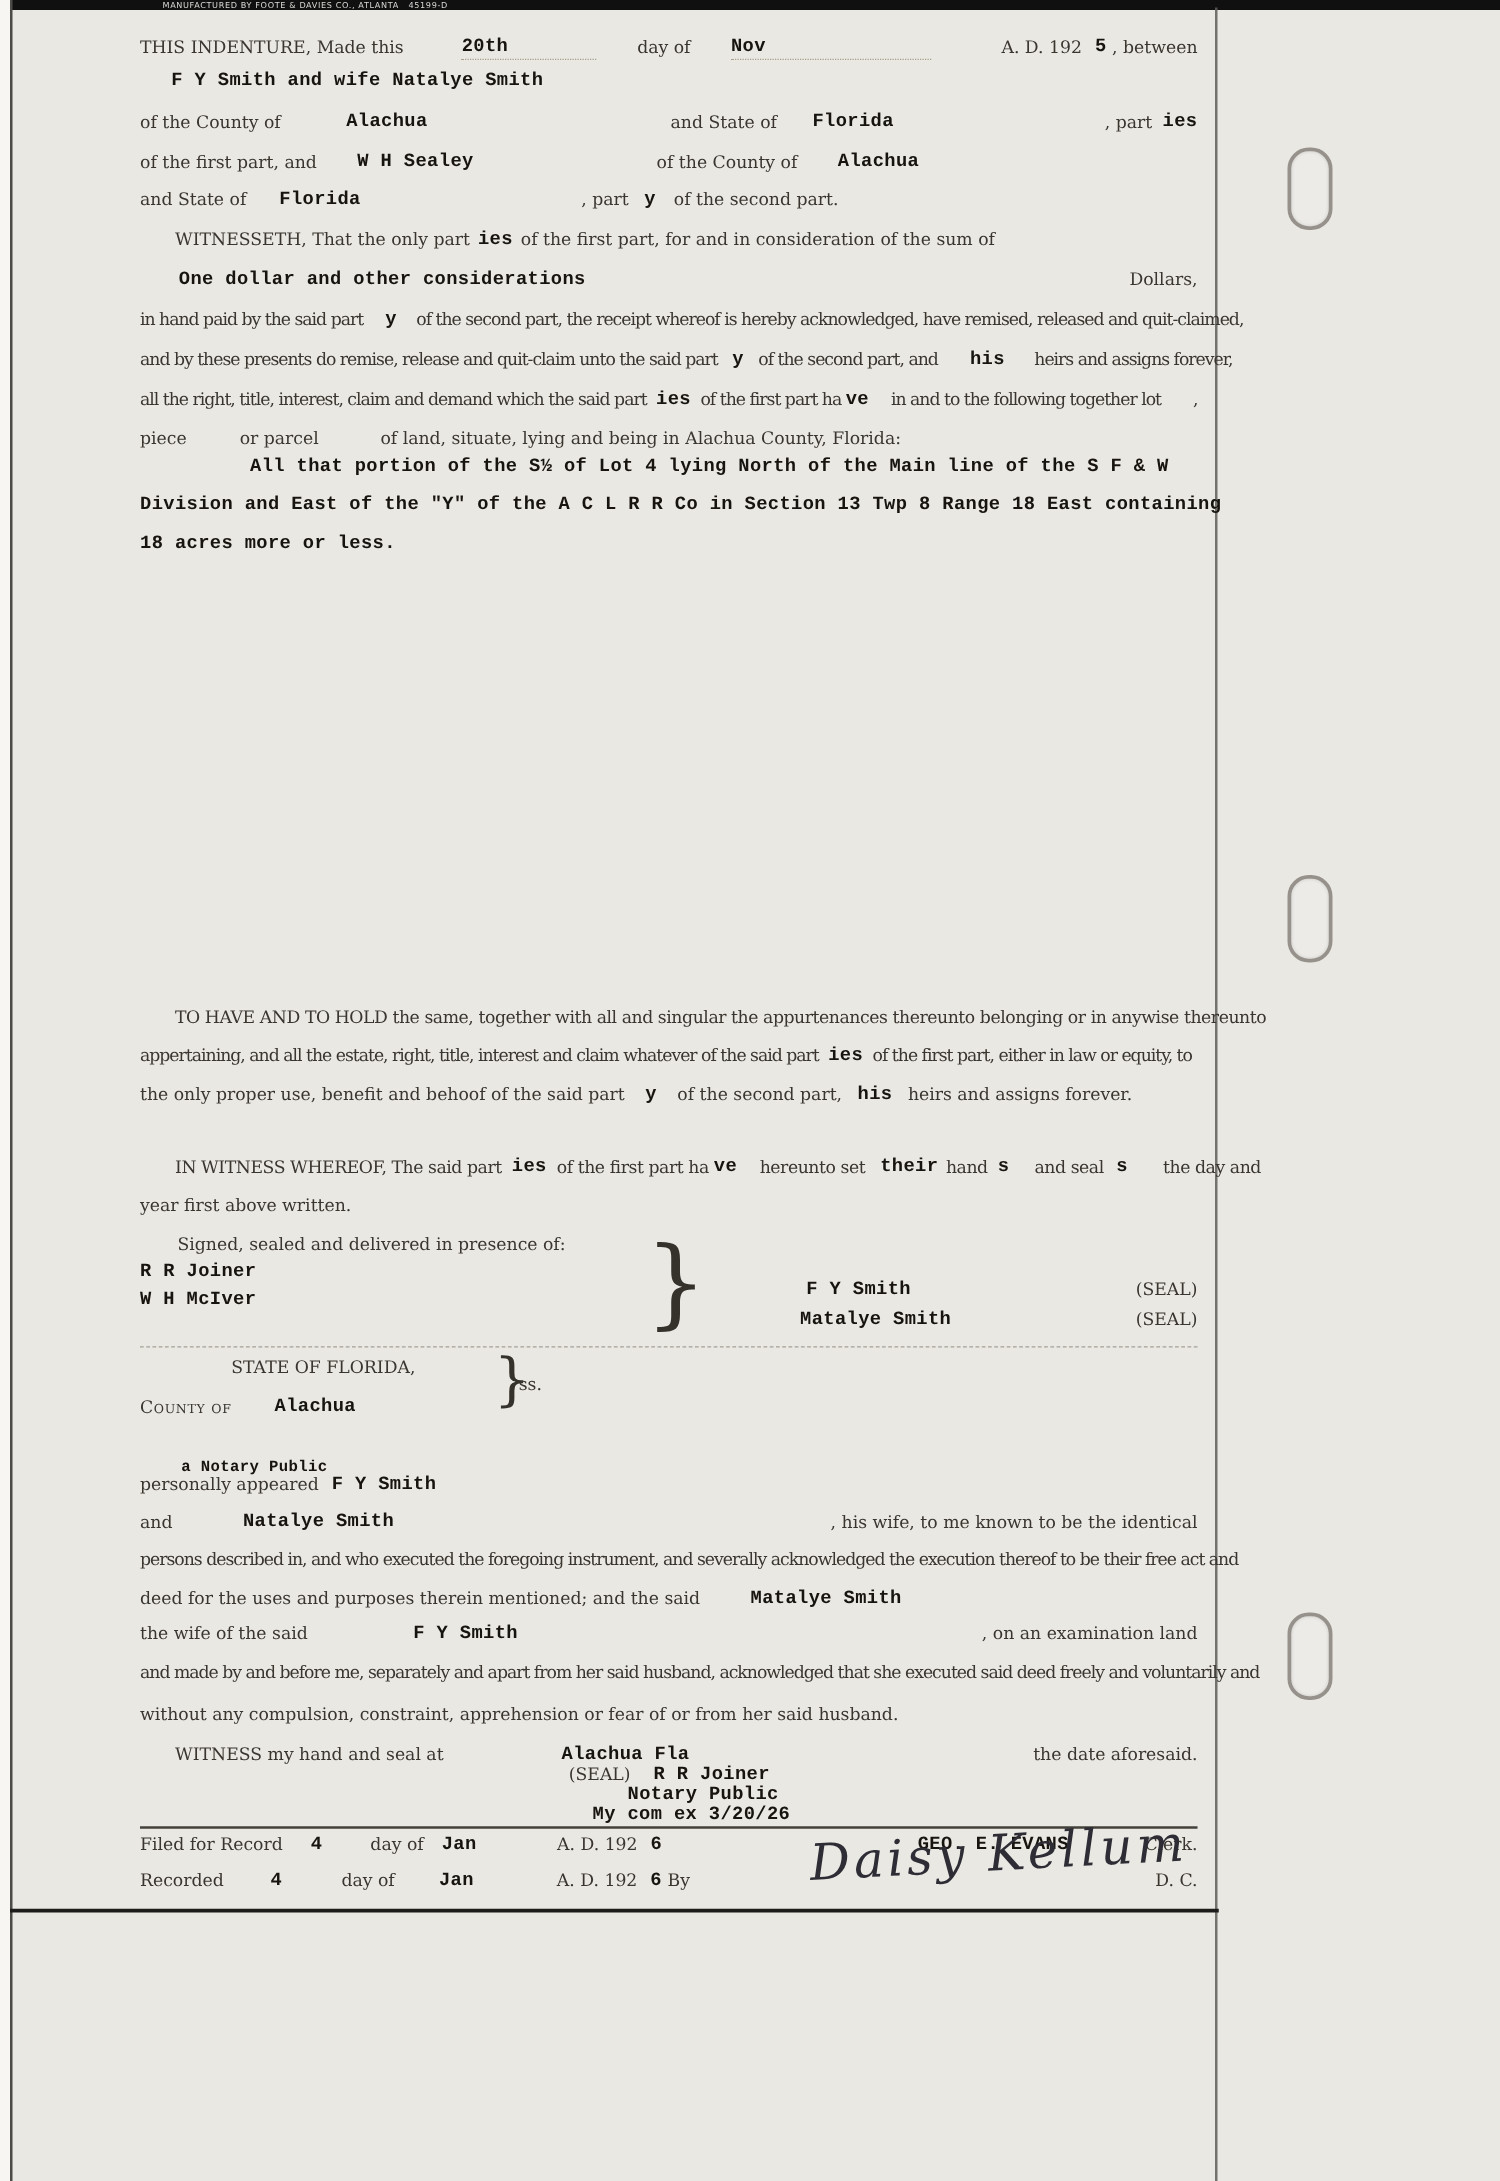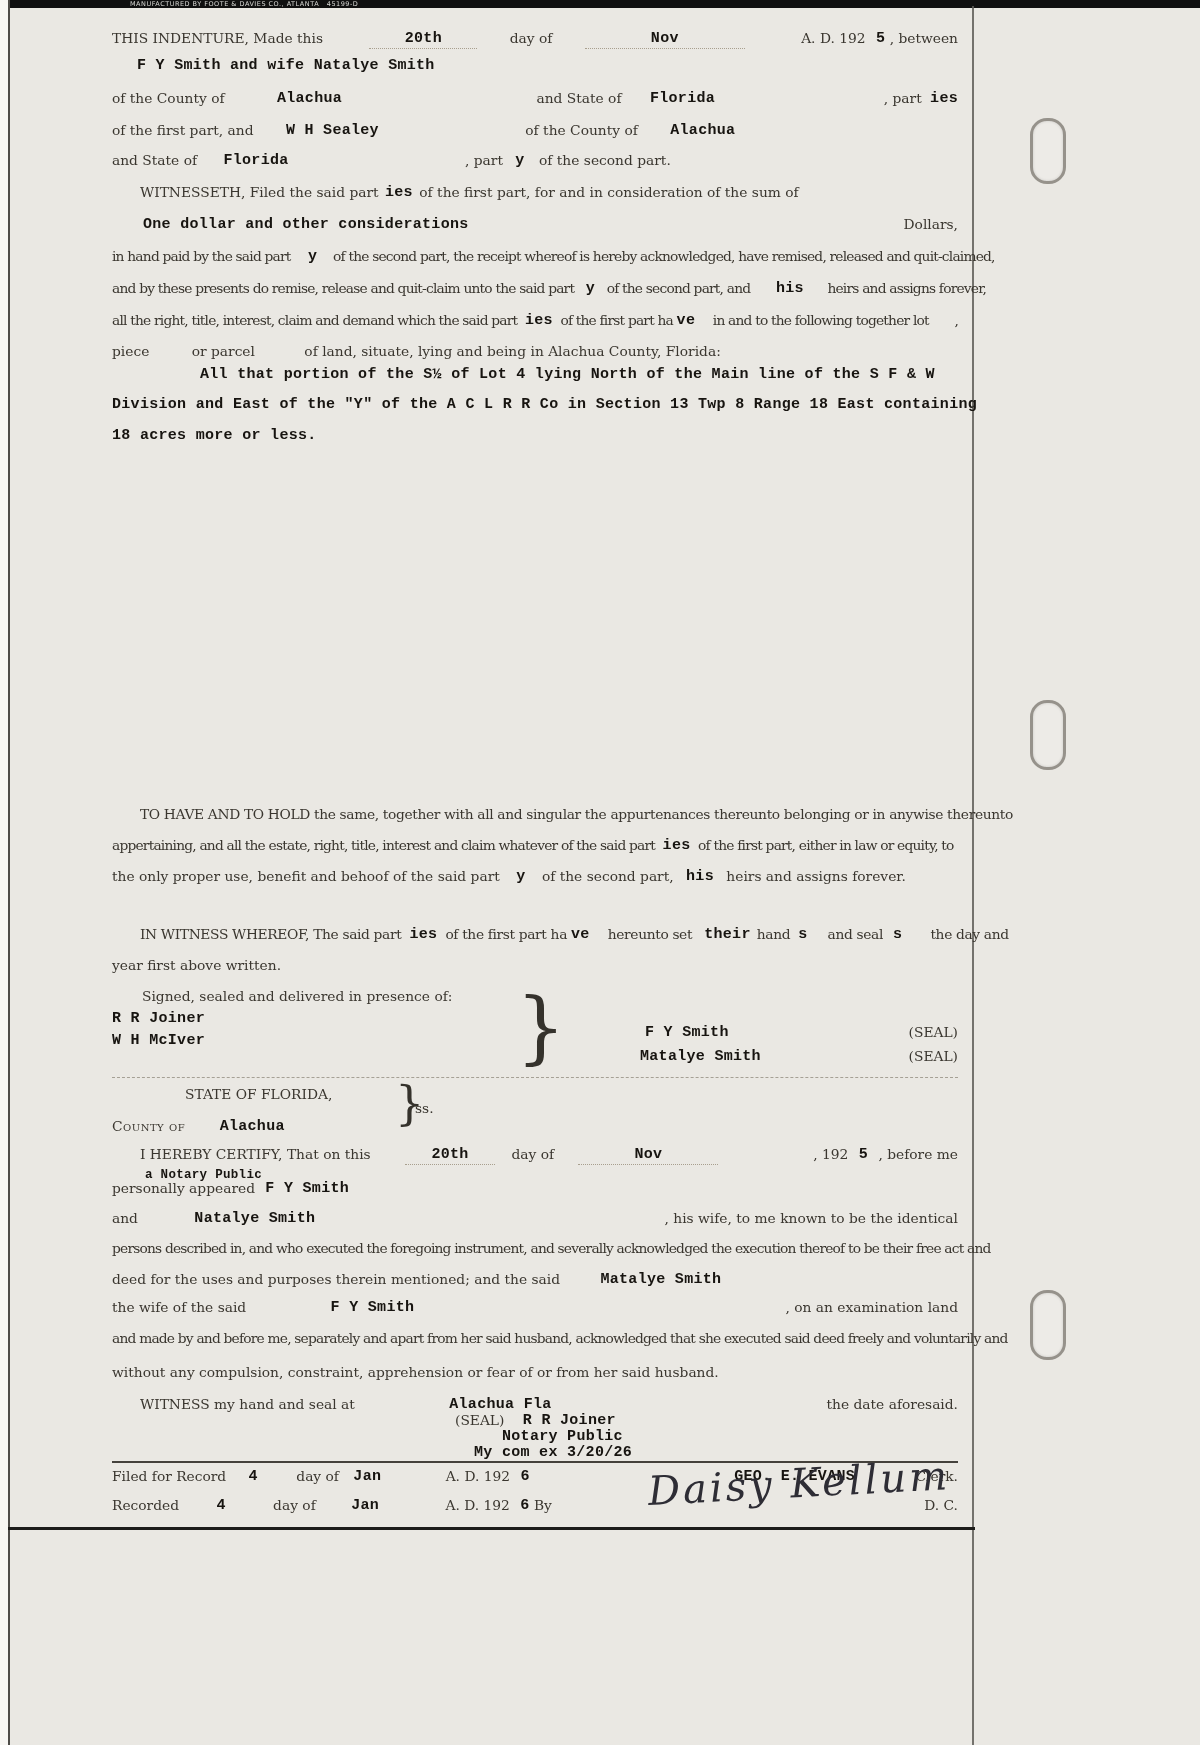--- a/index.html
+++ b/index.html
@@ -14,21 +14,21 @@
   .hole{position:absolute;left:1030px;width:30px;background:#edebe7;border:3px solid #96928b;
         border-radius:17px;box-shadow:inset 0 0 3px rgba(0,0,0,.15);}
   .hole1{top:118px;height:60px;}
   .hole2{top:700px;height:64px;}
   .hole3{top:1290px;height:64px;}
 
   .line{position:absolute;left:112px;width:846px;height:21px;font-size:13.8px;white-space:nowrap;}
   .t{font-family:"Liberation Mono","DejaVu Sans Mono",monospace;font-weight:700;font-size:15px;
      color:#171410;letter-spacing:.3px;position:relative;top:-1px;}
   .t-sm{font-size:12.5px;}
-  .blank{display:inline-block;text-align:center;border-bottom:1px dotted #a89f8e;}
+  .blank{display:inline-block;text-align:left;border-bottom:1px dotted #a89f8e;}
   .right{position:absolute;right:0;top:0;}
   .long{letter-spacing:-0.8px;}
   .med{letter-spacing:-0.35px;}
   .brace{position:absolute;font-weight:400;color:#35322c;}
   .smallcaps{font-variant:small-caps;letter-spacing:.5px;}
   .rule-dashed{position:absolute;left:112px;width:846px;height:0;border-top:1px dashed #8f887b;opacity:.75;}
   .rule-solid{position:absolute;left:112px;width:846px;height:2px;background:#44413b;}
   .rule-heavy{position:absolute;left:8px;width:967px;height:3px;background:#1d1c1a;}
   .script{font-style:italic;font-size:40px;letter-spacing:3px;color:#2e2d35;
           transform:rotate(-3deg);transform-origin:left center;}
@@ -84,21 +84,21 @@
 
   <div class="line" style="top:152px">
     <span>and State of</span>
     <span class="t" style="margin-left:22px">Florida</span>
     <span style="margin-left:172px">, part</span>
     <span class="t" style="margin-left:8px">y</span>
     <span style="margin-left:10px">of the second part.</span>
   </div>
 
   <div class="line" style="top:184px">
-    <span style="margin-left:28px">WITNESSETH, Filed the said part</span>
+    <span style="margin-left:28px">WITNESSETH, That the only part</span>
     <span class="t" style="margin-left:2px">ies</span>
     <span style="margin-left:2px">of the first part, for and in consideration of the sum of</span>
   </div>
 
   <div class="line" style="top:216px">
     <span class="t" style="margin-left:31px">One dollar and other considerations</span>
     <span class="right">Dollars,</span>
   </div>
 
   <div class="line long" style="top:248px">
@@ -199,31 +199,20 @@
   </div>
   <div class="brace" style="left:395px;top:1080px;font-size:46px;line-height:46px">}</div>
   <div class="line" style="top:1100px">
     <span style="margin-left:303px">ss.</span>
   </div>
   <div class="line" style="top:1118px">
     <span class="smallcaps">County of</span>
     <span class="t" style="margin-left:30px">Alachua</span>
   </div>
 
-  <div class="line" style="top:1146px">
-    <span style="margin-left:28px">I HEREBY CERTIFY, That on this</span>
-    <span class="blank" style="margin-left:30px;min-width:90px"><span class="t">20th</span></span>
-    <span style="margin-left:12px">day of</span>
-    <span class="blank" style="margin-left:20px;min-width:140px"><span class="t">Nov</span></span>
-    <span class="right">
-      <span>, 192</span>
-      <span class="t" style="margin-left:6px">5</span>
-      <span style="margin-left:6px">, before me</span>
-    </span>
-  </div>
 
   <div class="line" style="top:1166px">
     <span class="t t-sm" style="margin-left:33px">a Notary Public</span>
   </div>
   <div class="line" style="top:1180px">
     <span>personally appeared</span>
     <span class="t" style="margin-left:6px">F Y Smith</span>
   </div>
   <div class="line" style="top:1210px">
     <span>and</span>

